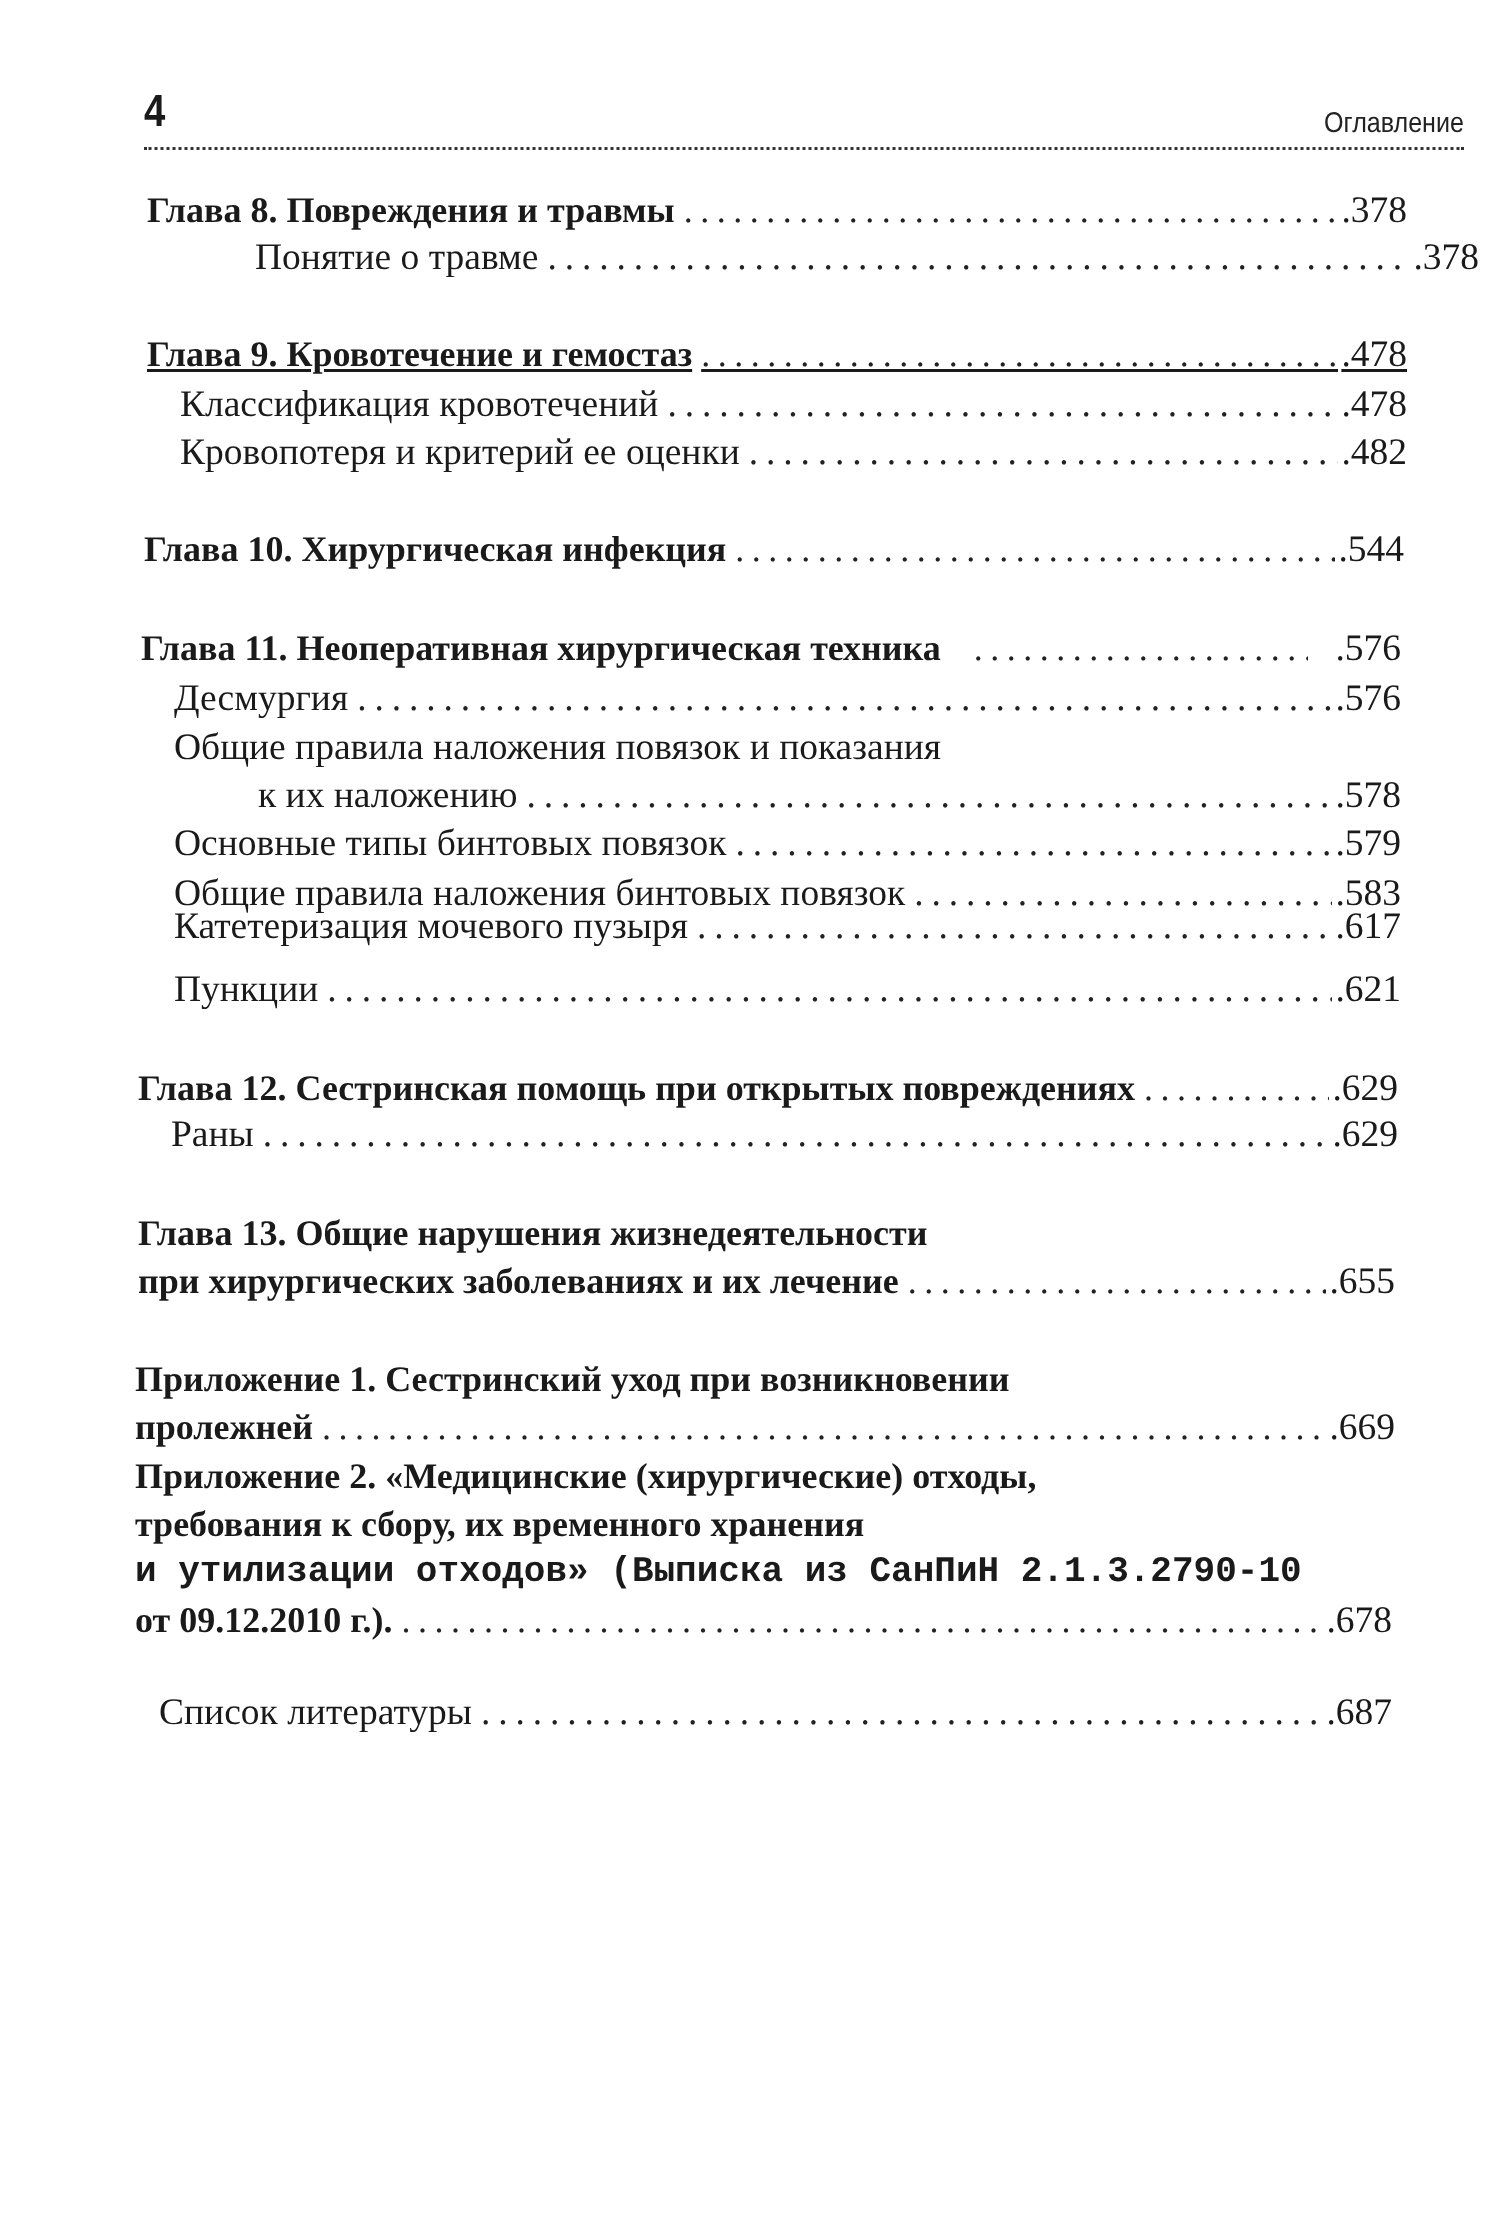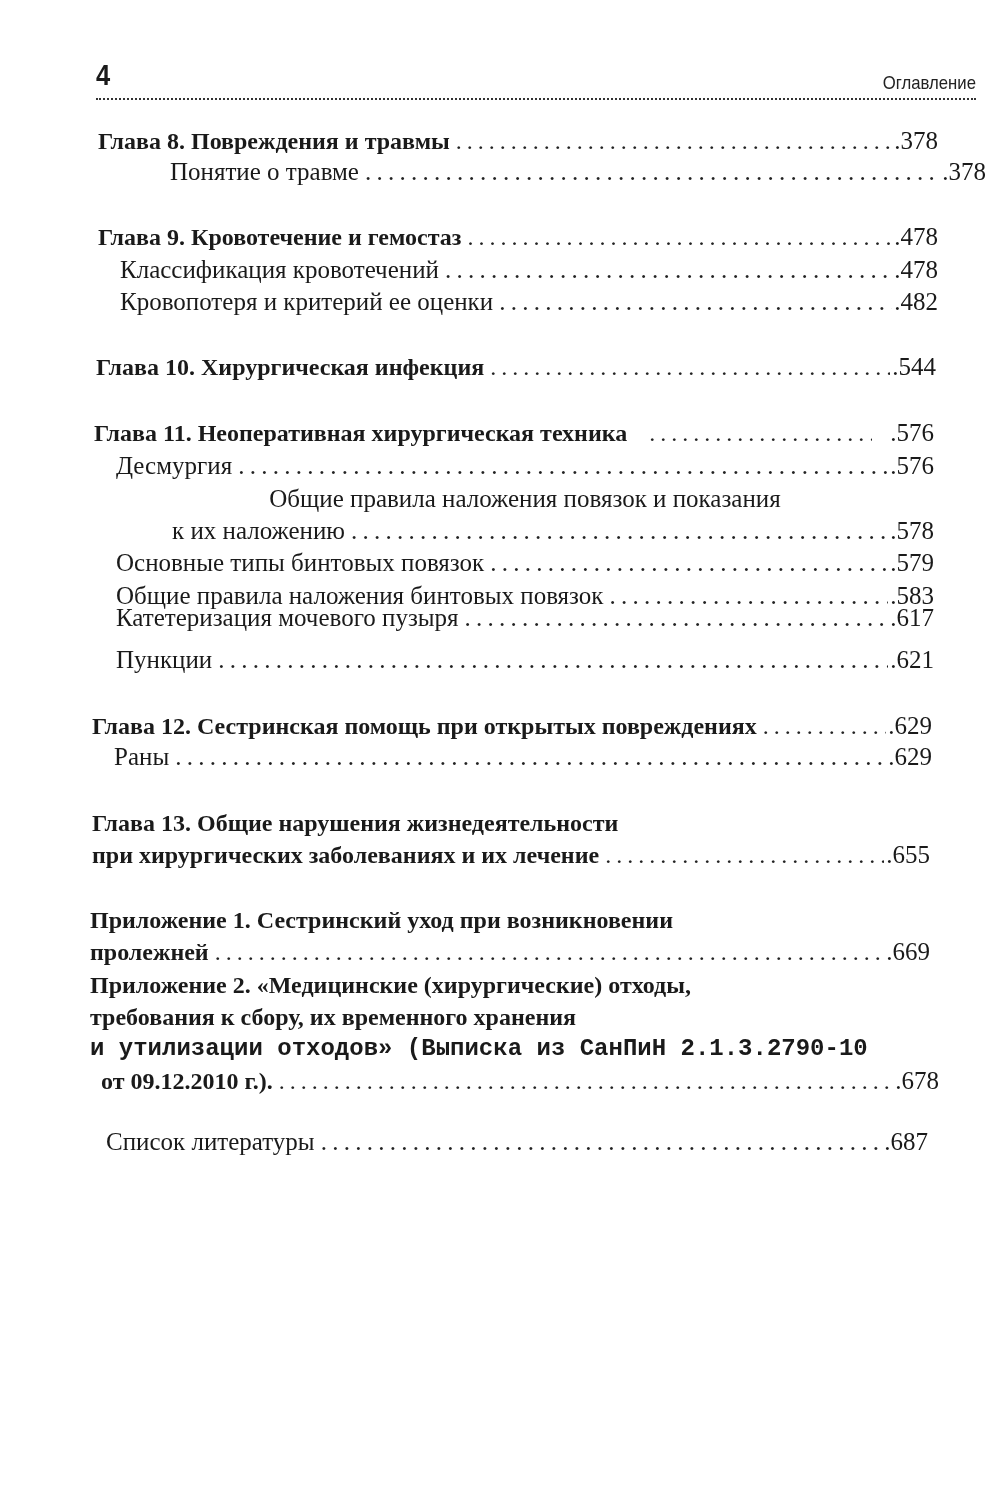--- a/index.html
+++ b/index.html
@@ -107,21 +107,21 @@
     <span class="txt">Глава 8. Повреждения и травмы</span>
     <span class="dots"></span>
     <span class="pg">.378</span>
   </div>
   <div class="line" style="left:122px; top:157px; width:816px;margin-left:48px;">
     <span class="txt">Понятие о травме</span>
     <span class="dots"></span>
     <span class="pg">.378</span>
   </div>
 
-  <div class="line bold" style="left:98px; top:222px; width:840px;">
+  <div class="line bold" style="left:98px; top:222px; width:840px;text-decoration:underline;">
     <span class="txt">Глава 9. Кровотечение и гемостаз</span>
     <span class="dots"></span>
     <span class="pg">.478</span>
   </div>
   <div class="line" style="left:120px; top:255px; width:818px;">
     <span class="txt">Классификация кровотечений</span>
     <span class="dots"></span>
     <span class="pg">.478</span>
   </div>
   <div class="line" style="left:120px; top:287px; width:818px;">
@@ -139,21 +139,21 @@
   <div class="line bold" style="left:94px; top:418px; width:840px;gap:16px;">
     <span class="txt">Глава 11. Неоперативная хирургическая техника</span>
     <span class="dots"></span>
     <span class="pg">.576</span>
   </div>
   <div class="line" style="left:116px; top:451px; width:818px;">
     <span class="txt">Десмургия</span>
     <span class="dots"></span>
     <span class="pg">.576</span>
   </div>
-  <div class="line" style="left:116px; top:484px; width:818px;justify-content:center;">
+  <div class="line" style="left:116px; top:484px; width:818px;">
     <span class="txt">Общие правила наложения повязок и показания</span>
   </div>
   <div class="line" style="left:172px; top:516px; width:762px;">
     <span class="txt">к их наложению</span>
     <span class="dots"></span>
     <span class="pg">.578</span>
   </div>
   <div class="line" style="left:116px; top:548px; width:818px;">
     <span class="txt">Основные типы бинтовых повязок</span>
     <span class="dots"></span>
@@ -206,21 +206,21 @@
 
   <div class="line bold" style="left:90px; top:970px; width:840px;">
     <span class="txt">Приложение 2. «Медицинские (хирургические) отходы,</span>
   </div>
   <div class="line bold" style="left:90px; top:1002px; width:840px;">
     <span class="txt">требования к сбору, их временного хранения</span>
   </div>
   <div class="line bold" style="left:90px; top:1034px; width:840px;font-family:Liberation Mono, monospace;">
     <span class="txt">и утилизации отходов» (Выписка из СанПиН 2.1.3.2790-10</span>
   </div>
-  <div class="line bold" style="left:101px; top:1066px; width:838px;">
+  <div class="line bold" style="left:90px; top:1066px; width:838px;">
     <span class="txt">от 09.12.2010 г.).</span>
     <span class="dots"></span>
     <span class="pg">.678</span>
   </div>
 
   <div class="line" style="left:106px; top:1127px; width:822px;">
     <span class="txt">Список литературы</span>
     <span class="dots"></span>
     <span class="pg">.687</span>
   </div>

